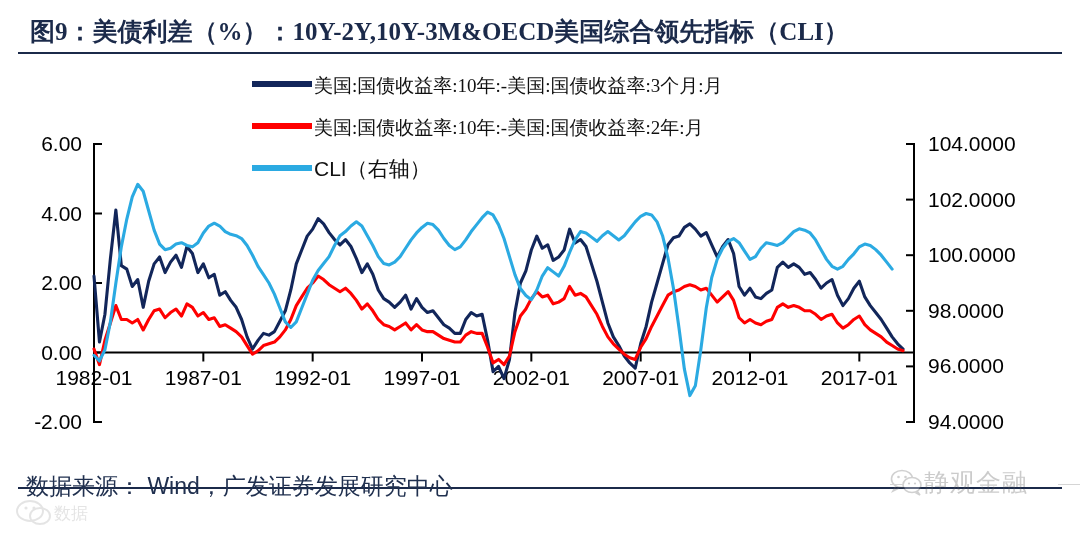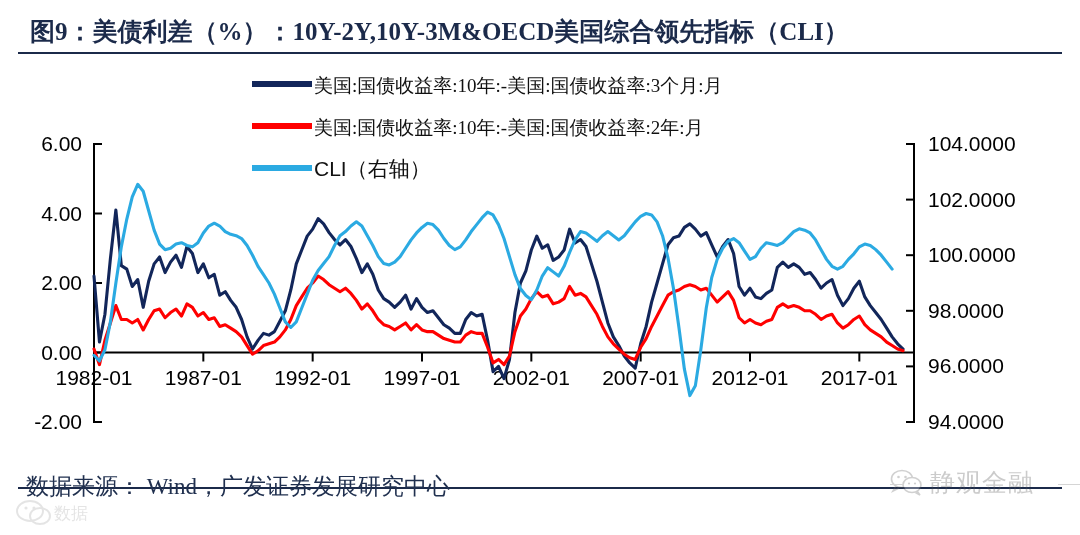--- a/index.html
+++ b/index.html
@@ -47,37 +47,36 @@
     left: 18px;
     top: 487px;
     width: 1044px;
     height: 2px;
     background: #1b2a4a;
   }
   #source-note {
     position: absolute;
     left: 26px;
     top: 471px;
-    font-family: Liberation Serif, serif;
+    font-family: Liberation Sans, sans-serif;
     font-size: 23px;
     color: #20304f;
     white-space: nowrap;
   }
 
   
   #watermark {
     position: absolute;
     left: 890px;
     top: 458px;
     width: 180px;
     height: 48px;
     opacity: 0.30;
     display: flex;
     align-items: center;
-    gap: 6px;
     pointer-events: none;
   }
   #watermark .wm-text {
     font-family: "Liberation Serif", serif;
     font-size: 25px;
     color: #555555;
     letter-spacing: 1px;
   }
   #wm-left-rule, #wm-right-rule {
     position: absolute;

